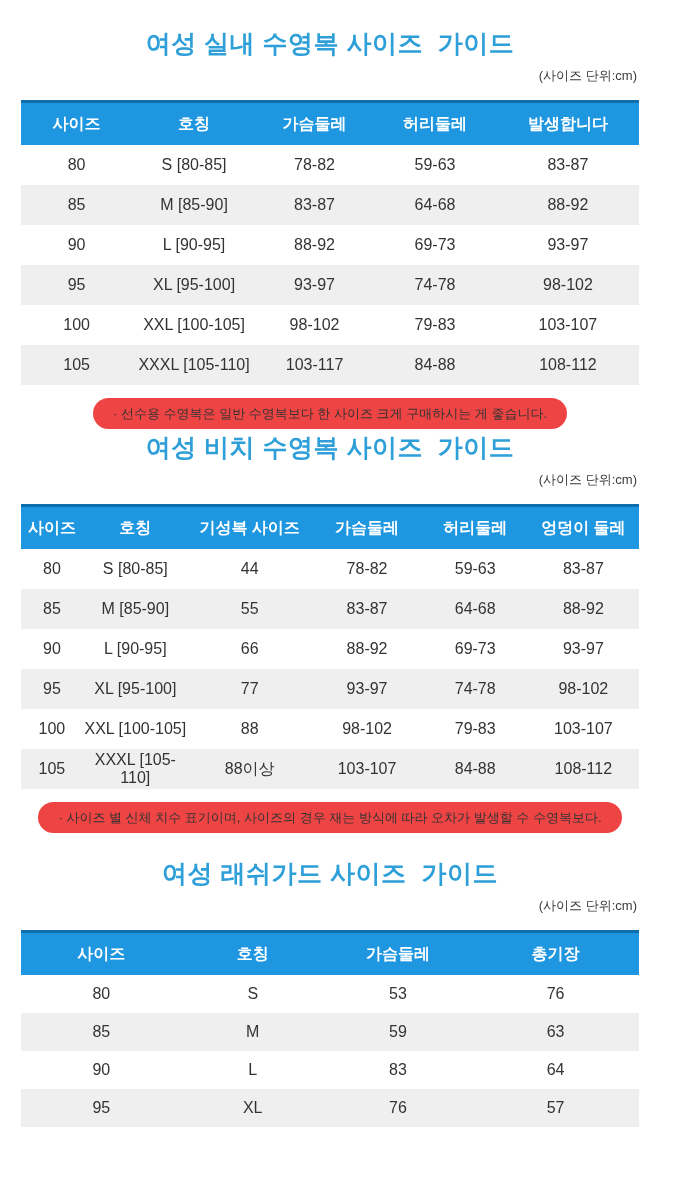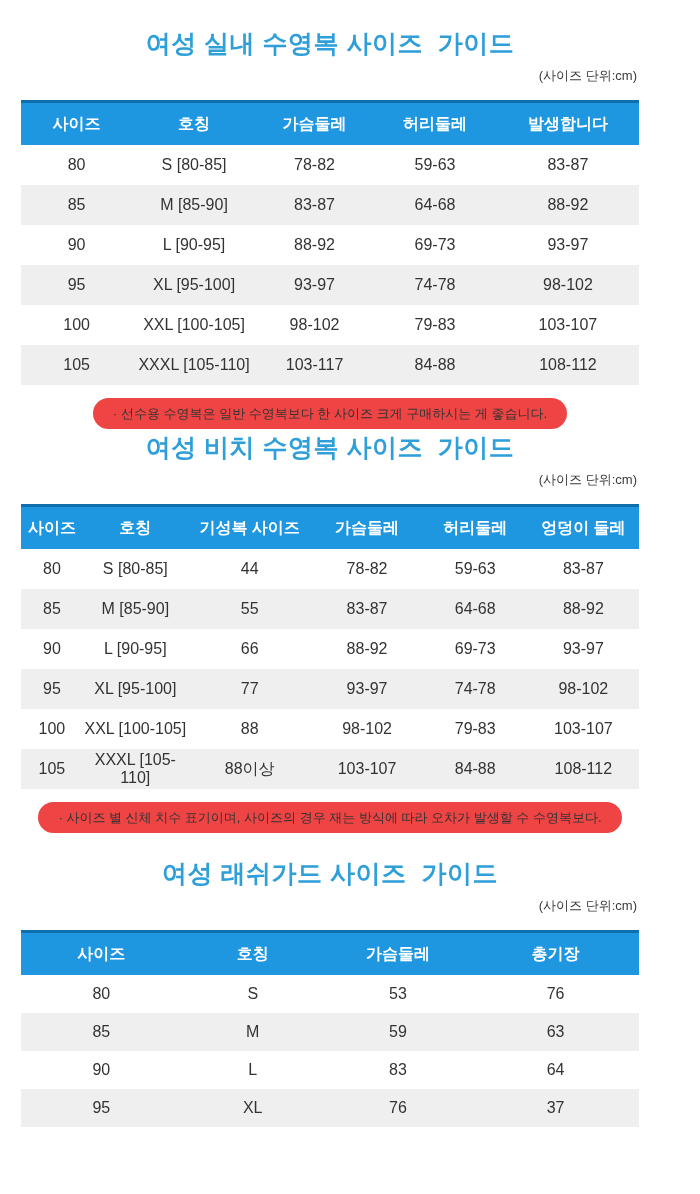--- a/index.html
+++ b/index.html
@@ -256,19 +256,19 @@
           <tr>
             <td>90</td>
             <td>L</td>
             <td>83</td>
             <td>64</td>
           </tr>
           <tr>
             <td>95</td>
             <td>XL</td>
             <td>76</td>
-            <td>37</td>
+            <td>57</td>
           </tr>
         </tbody>
     </table>
   </div>
 
 </div>
 
 </body></html>

